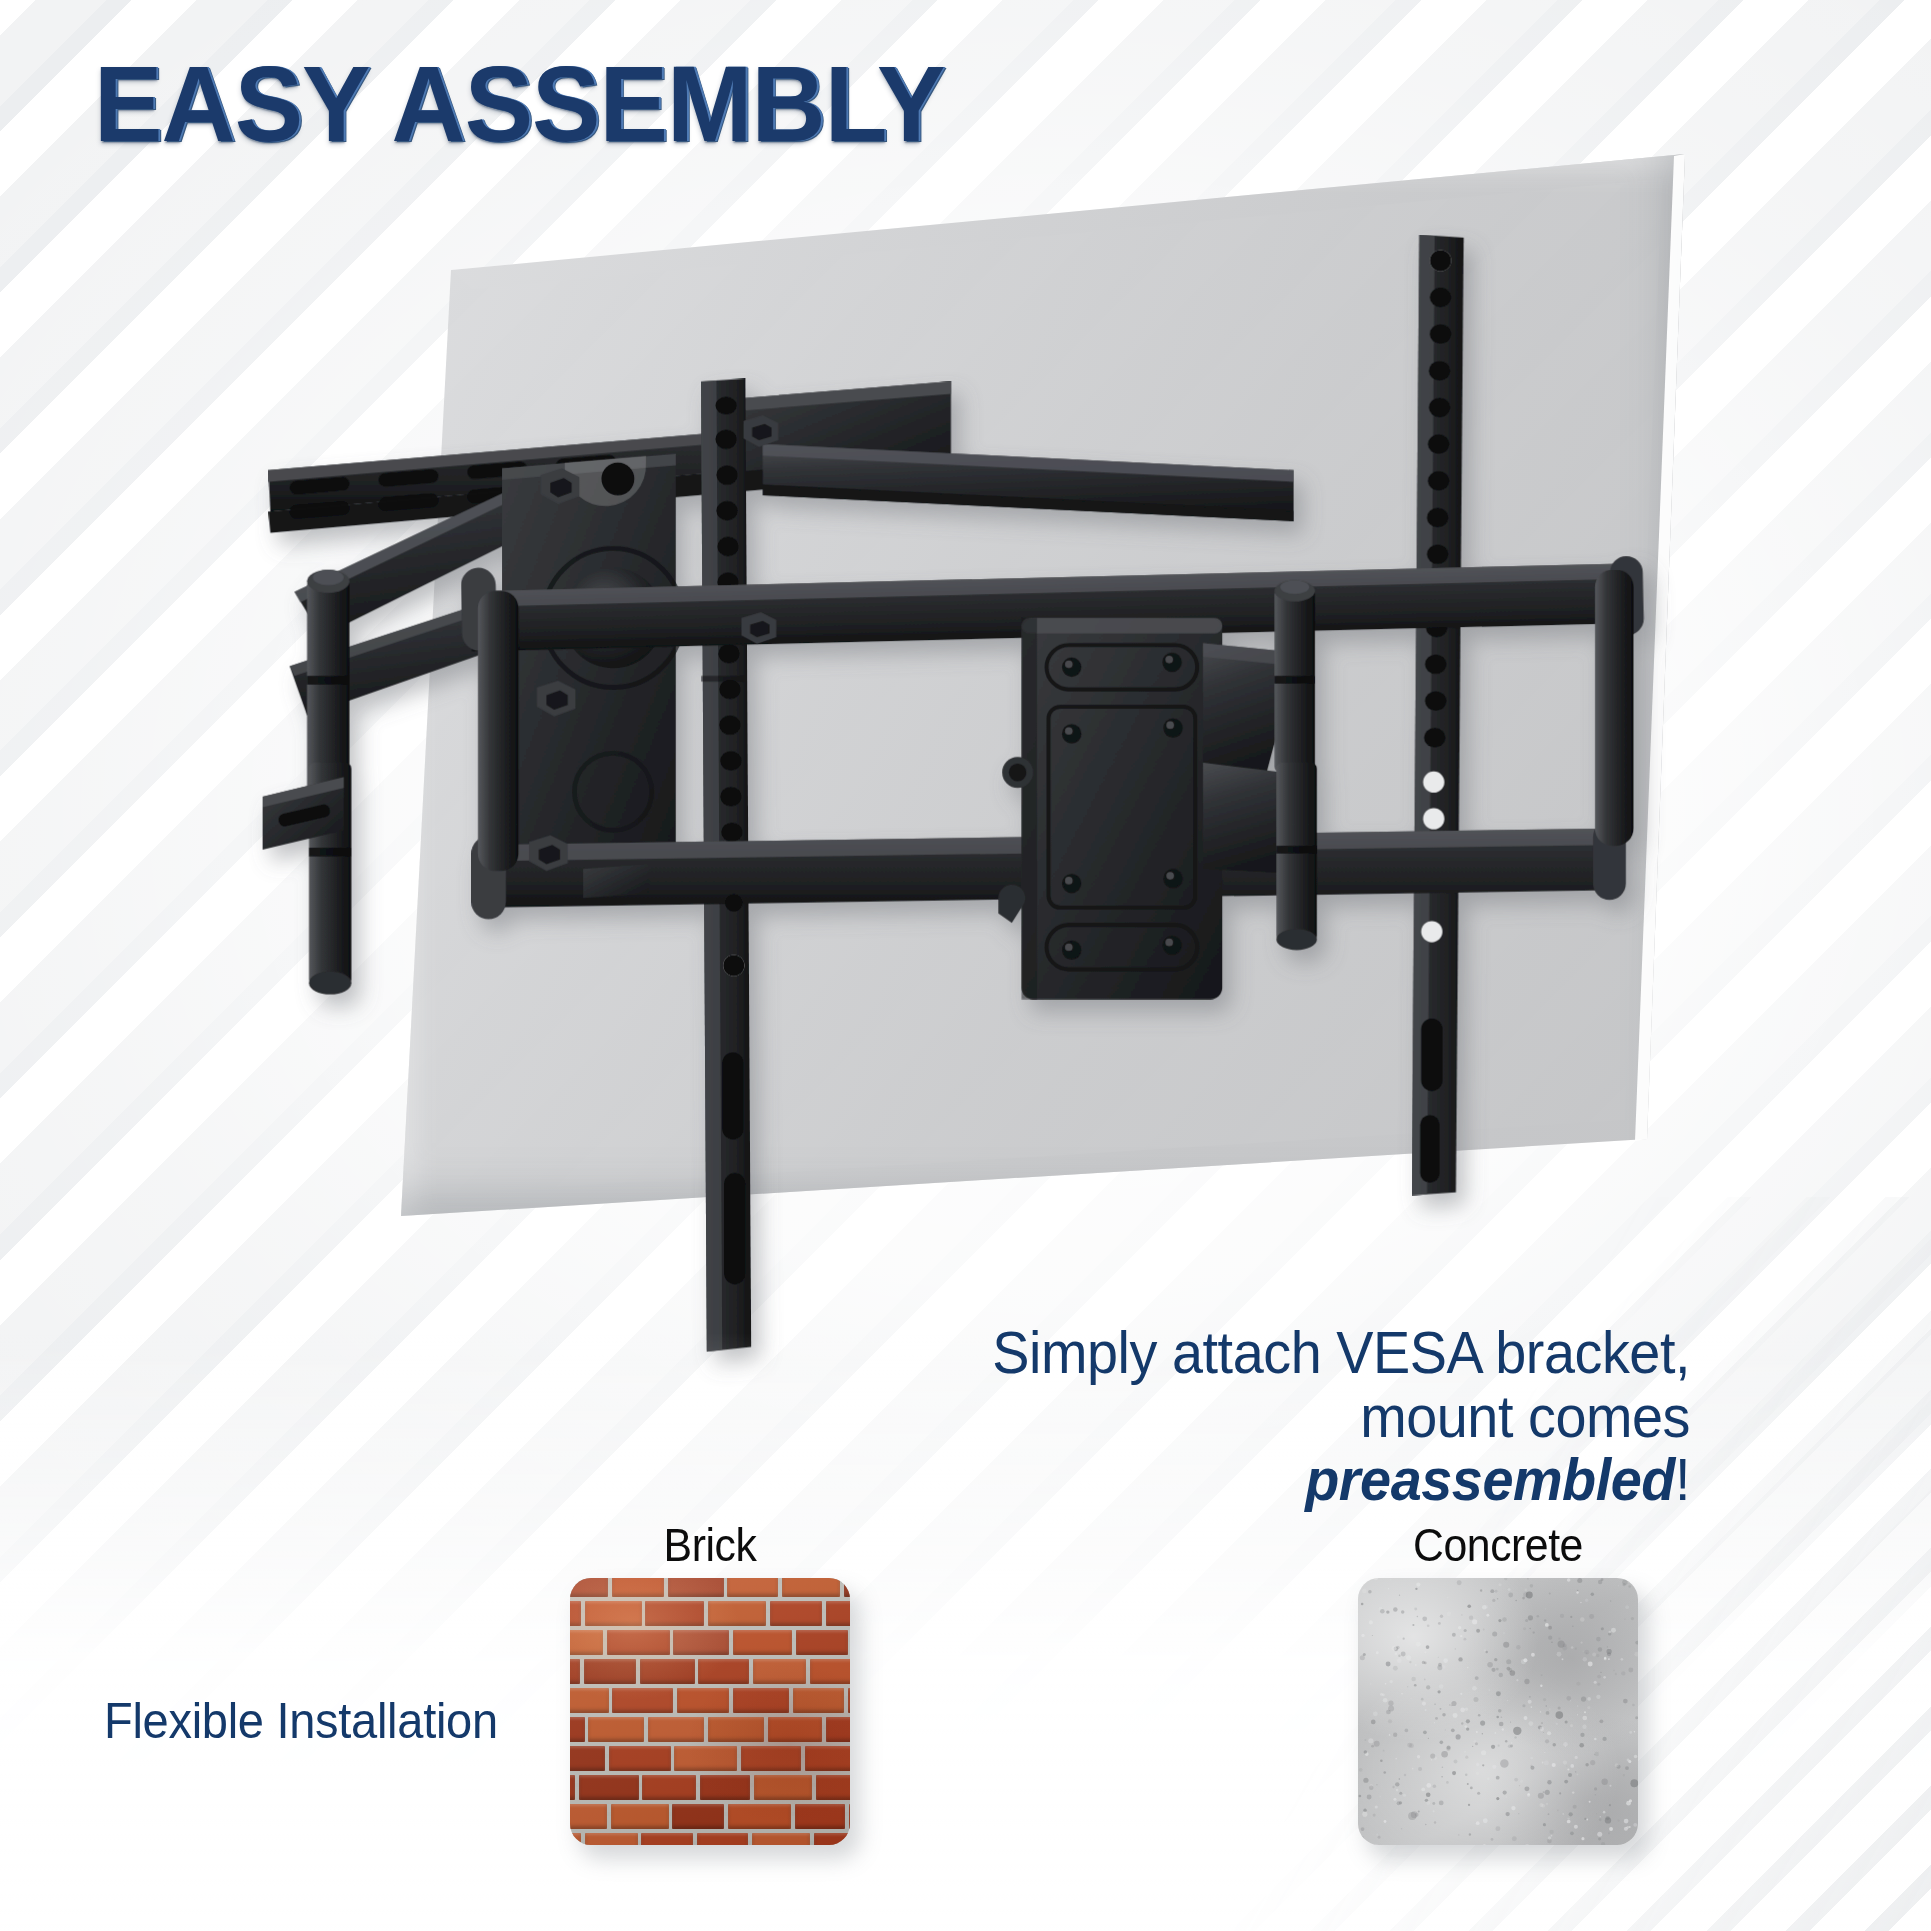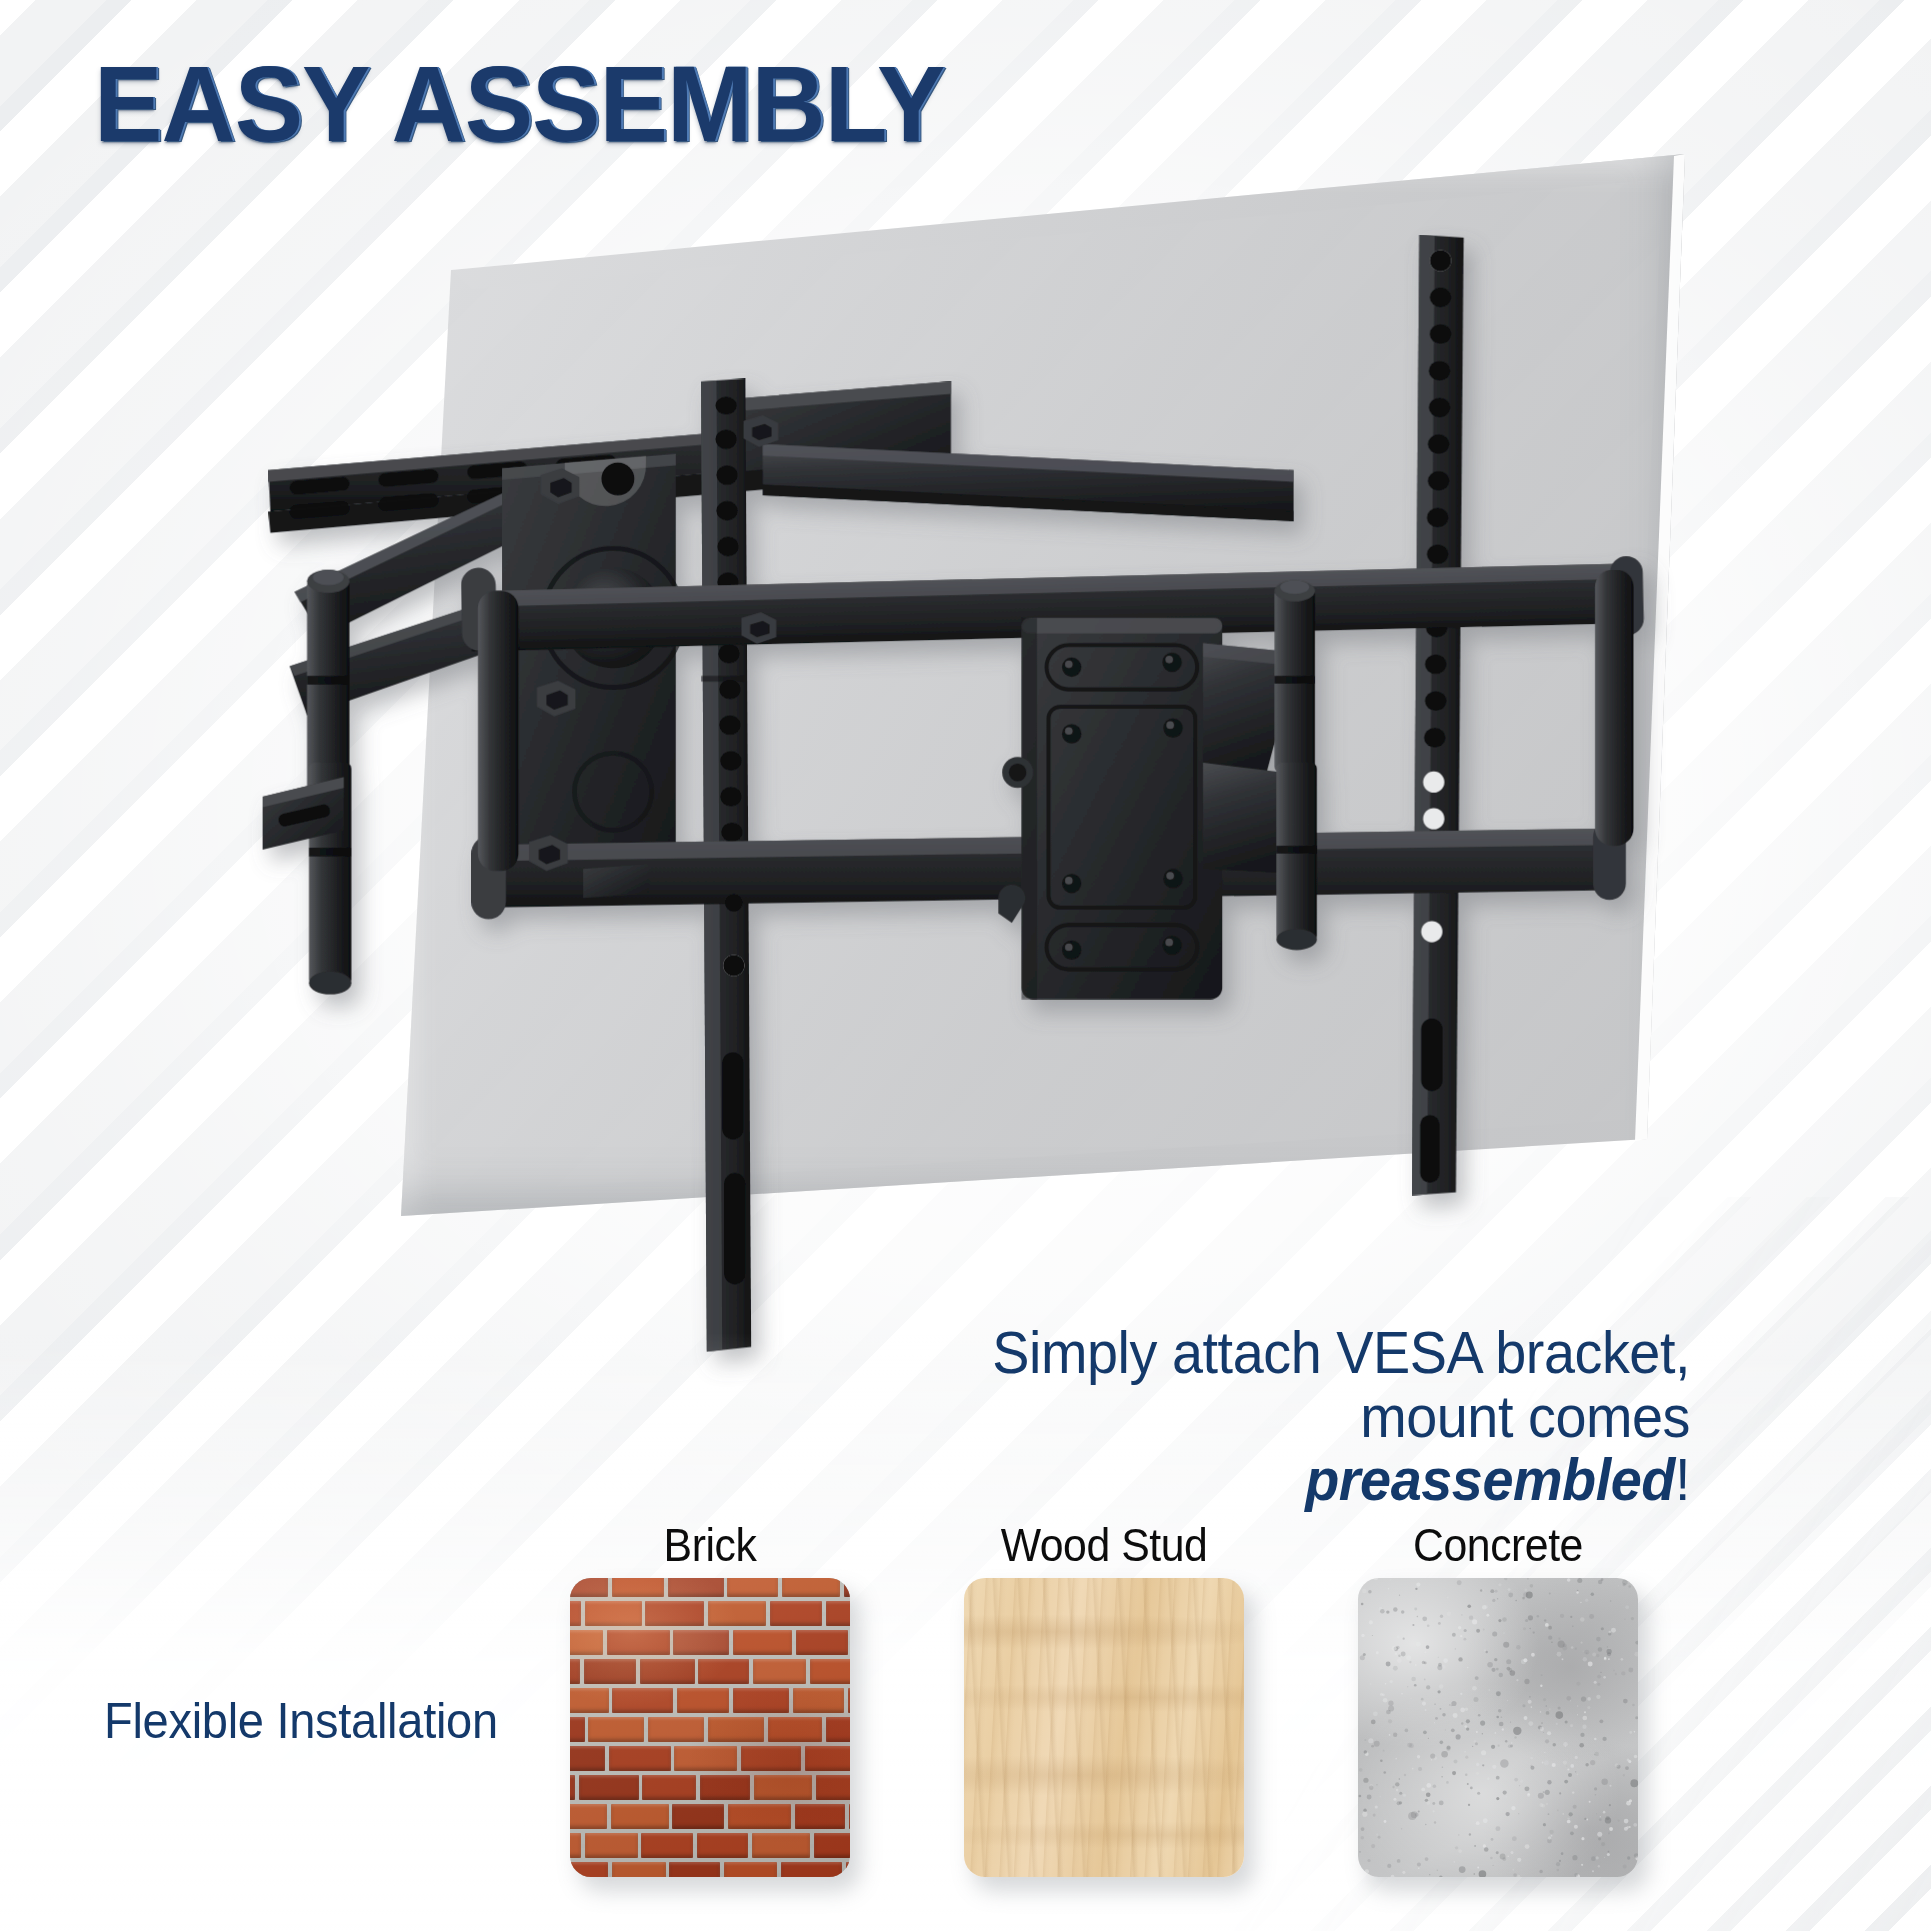--- a/index.html
+++ b/index.html
@@ -93,21 +93,21 @@
   .flex-install{
     position:absolute;left:104px;top:1692px;
     color:#14396a;font-size:50px;letter-spacing:-0.3px;
     font-family:"Liberation Sans", sans-serif;
     transform:scaleX(0.94);transform-origin:left top;
     white-space:nowrap;
   }
 
   
   .swatch-row{position:absolute;left:570px;top:1516px;width:1110px;height:406px;}
-  .swatch{position:absolute;top:62px;width:280px;height:299px;}
+  .swatch{position:absolute;top:62px;width:280px;height:267px;}
   .swatch .label{
     position:absolute;left:0;right:0;top:-60px;text-align:center;
     color:#0c0c0c;font-size:46px;letter-spacing:-0.5px;
     font-family:"Liberation Sans", sans-serif;
     transform:scaleX(0.93);
     white-space:nowrap;
   }
   .swatch .tile{
     position:absolute;inset:0;border-radius:21px;overflow:hidden;
     box-shadow:9.7px 13.5px 21px rgba(120,125,132,0.30);
@@ -558,29 +558,20 @@
             <div class="brk" style="left: 212px; top: -5.8px; width: 58px; background: rgb(194, 90, 44); box-shadow: rgba(255, 255, 255, 0.18) 0px 1.9px 2.9px inset, rgba(0, 0, 0, 0.28) 0px -2.9px 3.9px inset;"></div>
             <div class="brk" style="left: 157px; top: -5.8px; width: 51px; background: rgb(196, 92, 48); box-shadow: rgba(255, 255, 255, 0.18) 0px 1.9px 2.9px inset, rgba(0, 0, 0, 0.28) 0px -2.9px 3.9px inset;"></div>
             <div class="brk" style="left: 98px; top: -5.8px; width: 56px; background: rgb(168, 69, 42); box-shadow: rgba(255, 255, 255, 0.18) 0px 1.9px 2.9px inset, rgba(0, 0, 0, 0.28) 0px -2.9px 3.9px inset;"></div>
             <div class="brk" style="left: 42px; top: -5.8px; width: 52px; background: rgb(189, 78, 37); box-shadow: rgba(255, 255, 255, 0.18) 0px 1.9px 2.9px inset, rgba(0, 0, 0, 0.28) 0px -2.9px 3.9px inset;"></div>
             <div class="brk" style="left: -19.3px; top: -5.8px; width: 57px; background: rgb(168, 69, 42); box-shadow: rgba(255, 255, 255, 0.18) 0px 1.9px 2.9px inset, rgba(0, 0, 0, 0.28) 0px -2.9px 3.9px inset;"></div>
           <div class="sheen"></div>
         </div>
       </div>
     </div>
 
-    <div class="swatch sw-wood">
-      <div class="label">Wood Stud</div>
-      <div class="tile">
-        <div class="tex-wood">
-          <div class="grain"></div>
-          <div class="wave"></div>
-        </div>
-      </div>
-    </div>
 
     <div class="swatch sw-conc">
       <div class="label">Concrete</div>
       <div class="tile">
         <div class="tex-conc">
           <svg class="spk" viewBox="0 0 290 310" preserveAspectRatio="none" id="concSpk">
               <circle cx="129.7" cy="193.0" r="0.96" fill="#e6e7e8" opacity="0.26"></circle>
               <circle cx="7.3" cy="240.6" r="1.75" fill="#8e9092" opacity="0.67"></circle>
               <circle cx="84.3" cy="47.0" r="1.44" fill="#8e9092" opacity="0.33"></circle>
               <circle cx="157.7" cy="95.4" r="2.07" fill="#8e9092" opacity="0.40"></circle>

